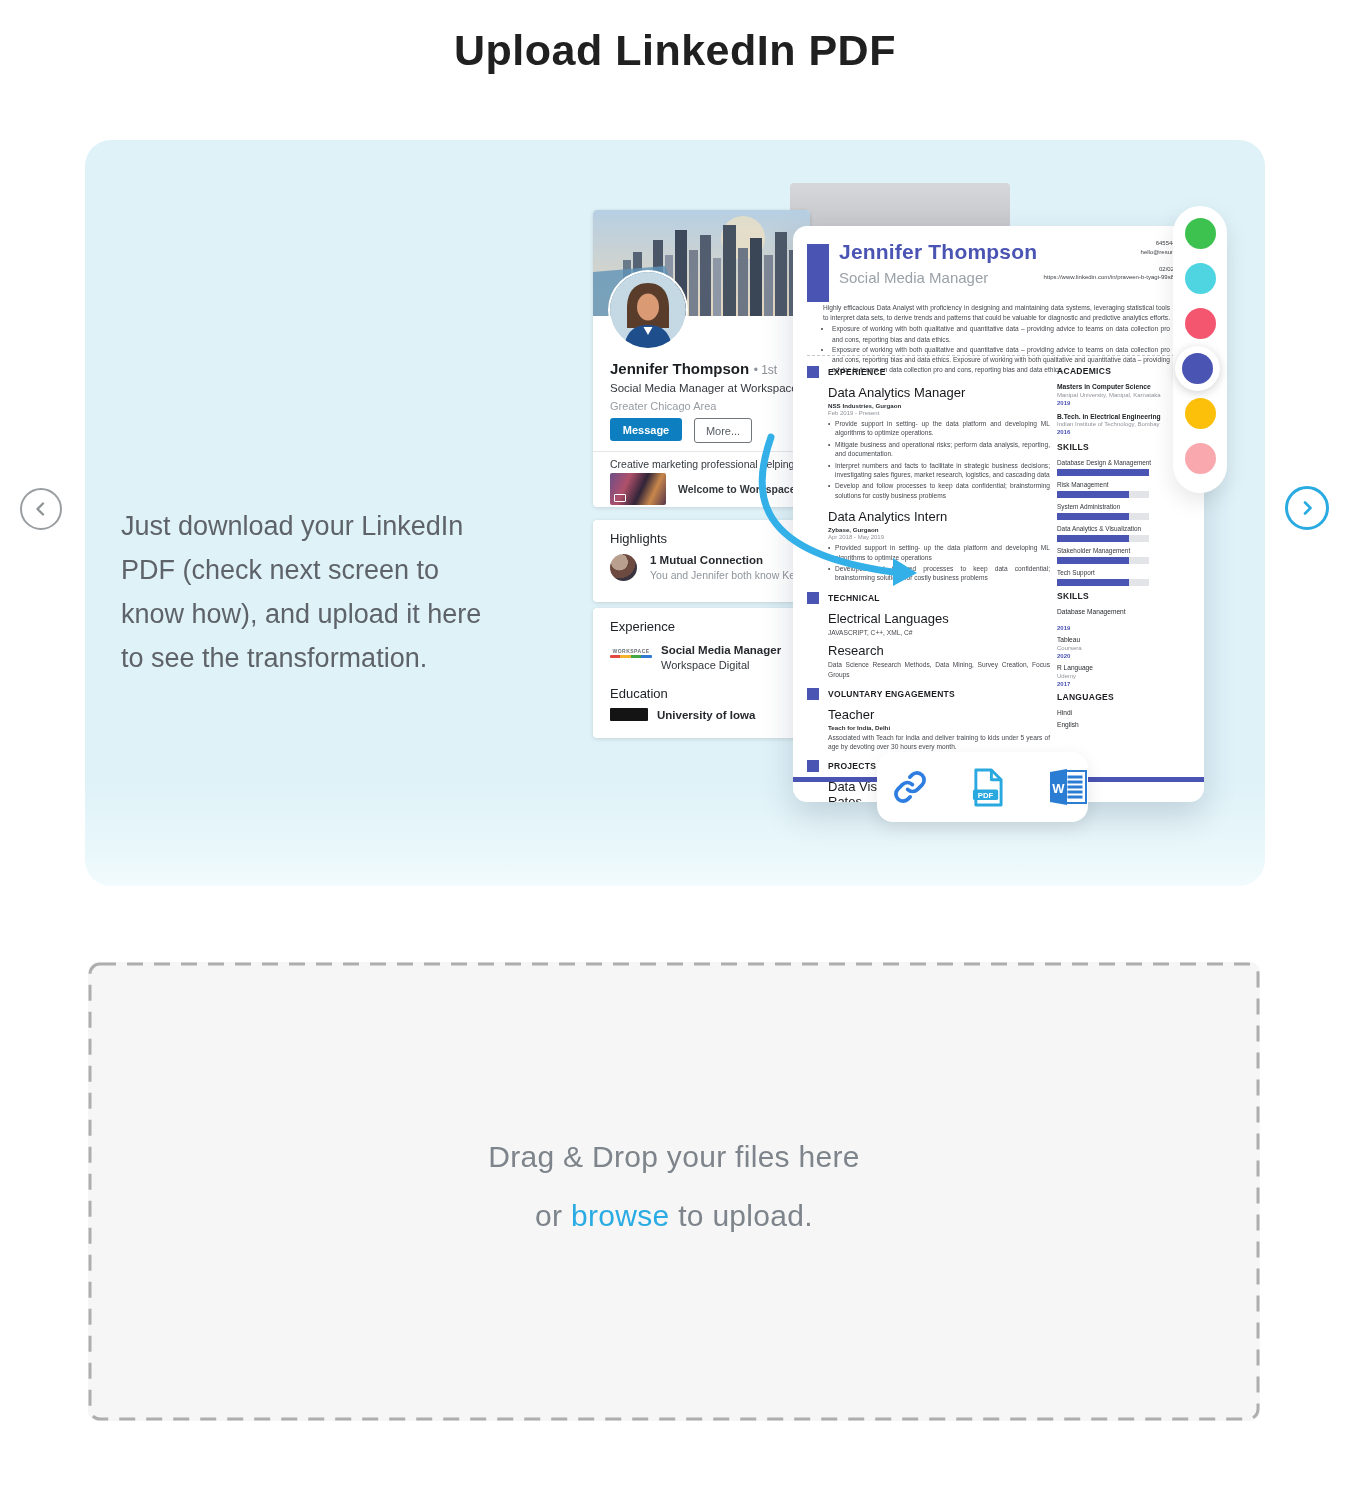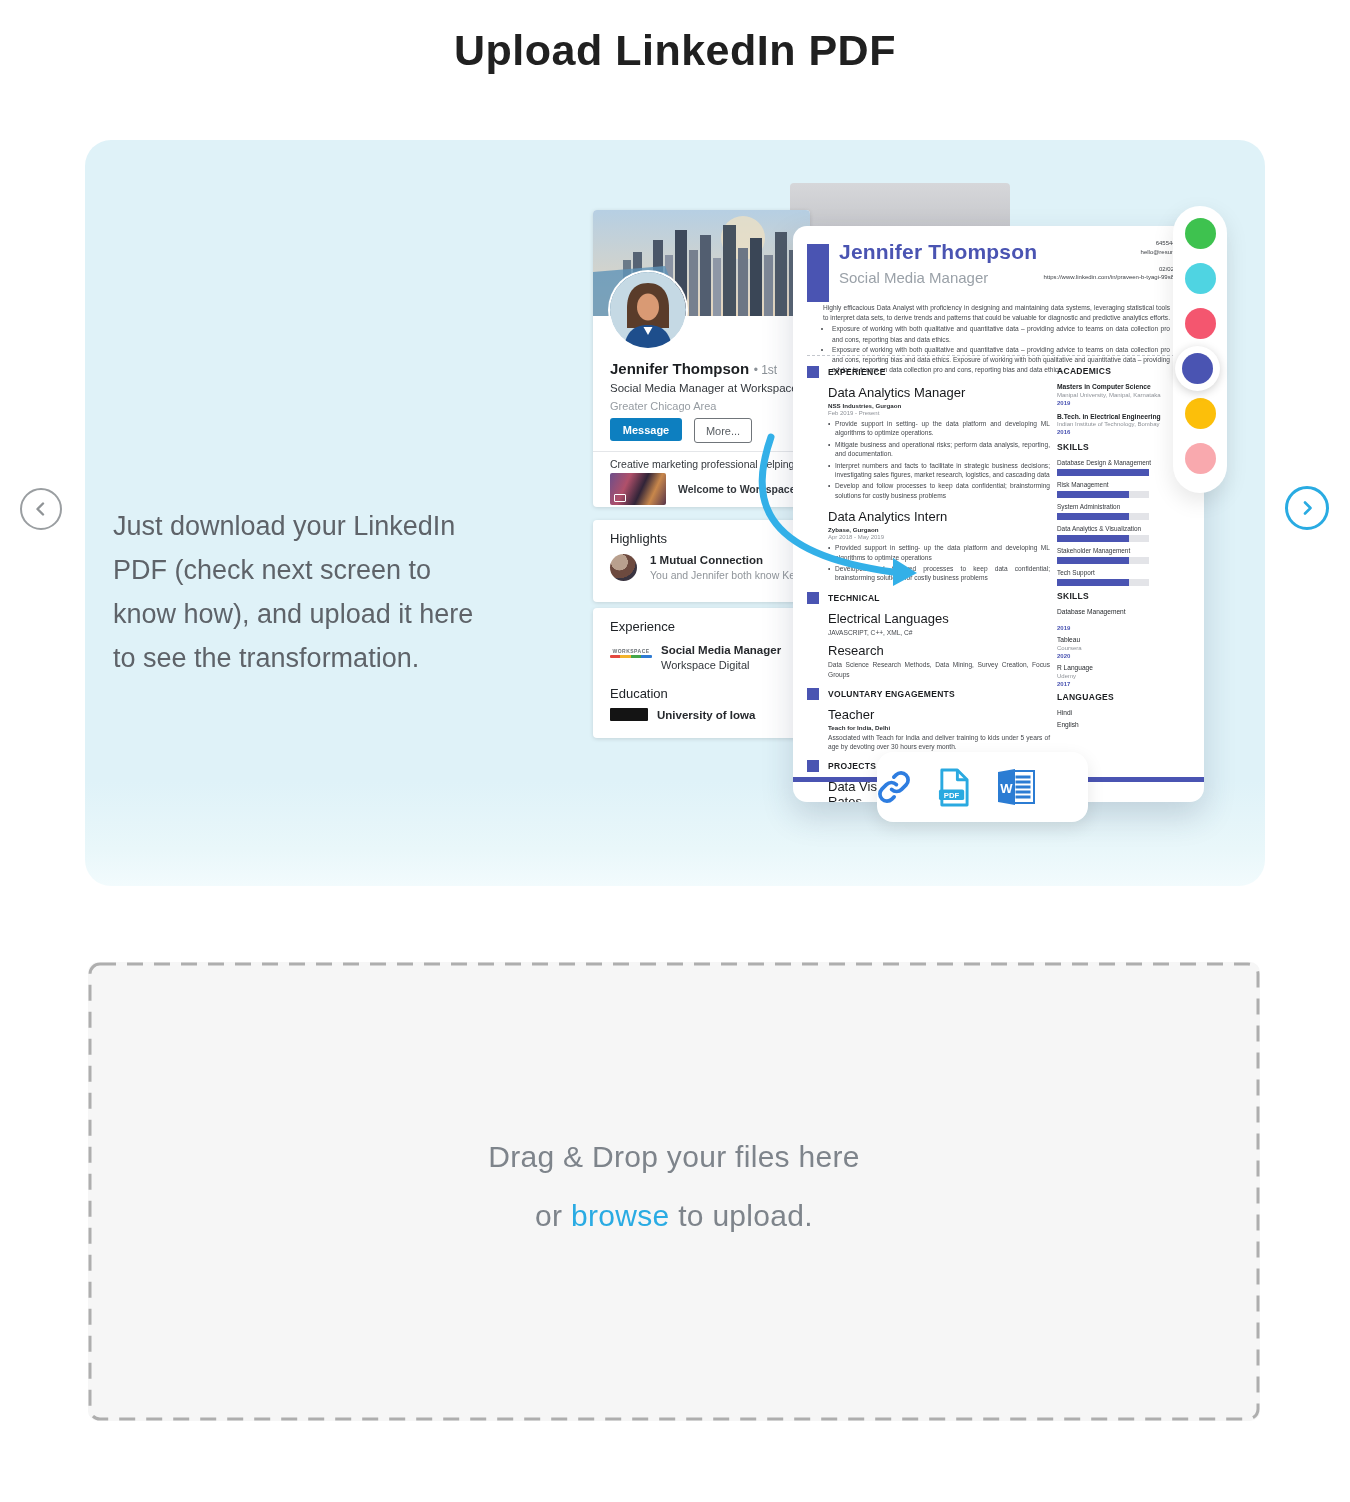--- a/index.html
+++ b/index.html
@@ -13,21 +13,21 @@
   .nav{position:absolute;display:flex;align-items:center;justify-content:center;background:transparent;
        border-radius:50%;cursor:pointer;padding:0;}
   .nav.prev{left:20px;top:488px;width:42px;height:42px;border:2.5px solid #9a9ea1;color:#8f9396;}
   .nav.next{left:1285px;top:486px;width:44px;height:44px;border:3px solid #29abe2;color:#29abe2;}
 
   
   .panel{position:absolute;left:85px;top:140px;width:1180px;height:746px;border-radius:26px;
          background:linear-gradient(180deg,#dff2f8 0%,#dff2f8 86%,#e9f7fa 95%,#f2fbfd 100%);}
   .heading{position:absolute;left:36px;top:182px;width:470px;margin:0;font-size:36px;line-height:54px;
            font-weight:700;color:#181818;white-space:pre-line;}
-  .pbody{position:absolute;left:28px;top:364px;width:450px;margin:0;font-size:27px;line-height:44px;
+  .pbody{position:absolute;left:36px;top:364px;width:450px;margin:0;font-size:27px;line-height:44px;
          color:#5e6369;white-space:pre-line;}
 
   
   .strip{position:absolute;left:705px;top:43px;width:220px;height:52px;z-index:1;
          background:linear-gradient(180deg,#d6d7da,#c4c5c9);border-radius:4px 4px 0 0;}
   .li-card{position:absolute;background:#fff;border-radius:4px;box-shadow:0 1px 4px rgba(0,0,0,.13);z-index:2;overflow:hidden;}
   .li-profile{left:508px;top:70px;width:217px;height:297px;}
   .cover{position:absolute;left:0;top:0;width:217px;height:106px;overflow:hidden;}
   .avatar{position:absolute;left:17px;top:62px;width:76px;height:76px;border-radius:50%;overflow:hidden;box-shadow:0 0 0 2px #fff;}
   .li-name-row{position:absolute;left:17px;top:150px;white-space:nowrap;}
@@ -107,21 +107,21 @@
 
   
   .palette{position:absolute;left:1088px;top:66px;width:54px;height:287px;background:#fff;border-radius:27px;
            box-shadow:0 8px 22px rgba(0,0,0,.10);z-index:4;display:flex;flex-direction:column;align-items:center;
            justify-content:flex-start;padding-top:12px;box-sizing:border-box;gap:14px;}
   .dot{display:block;width:31px;height:31px;border-radius:50%;flex:0 0 auto;}
   .dot-sel{display:flex;align-items:center;justify-content:center;width:45px;height:45px;border-radius:50%;background:#fff;
            box-shadow:0 2px 10px rgba(0,0,0,.18);margin:-7px 0;position:relative;left:-3px;flex:0 0 auto;}
   .swoosh{position:absolute;left:650px;top:285px;z-index:5;}
   .icons-bar{position:absolute;left:792px;top:612px;width:211px;height:70px;background:#fff;border-radius:16px;
-             box-shadow:0 6px 18px rgba(0,0,0,.09);z-index:5;display:flex;align-items:center;justify-content:flex-start;gap:26px;}
+             box-shadow:0 6px 18px rgba(0,0,0,.09);z-index:5;display:flex;align-items:center;justify-content:flex-end;gap:44px;}
 
   
   .dropzone{position:absolute;left:88px;top:962px;width:1172px;height:459px;background:#f6f6f6;border-radius:10px;cursor:pointer;}
   .dash{position:absolute;left:0;top:0;}
   .dz-text{position:absolute;left:0;top:178px;width:100%;text-align:center;}
   .dz1{font-size:30px;color:#7e848b;letter-spacing:.3px;}
   .dz2{margin-top:25px;font-size:30px;color:#7e848b;letter-spacing:.3px;}
   .browse{color:#2aabe3;text-decoration:none;cursor:pointer;}
 </style>
 </head>

